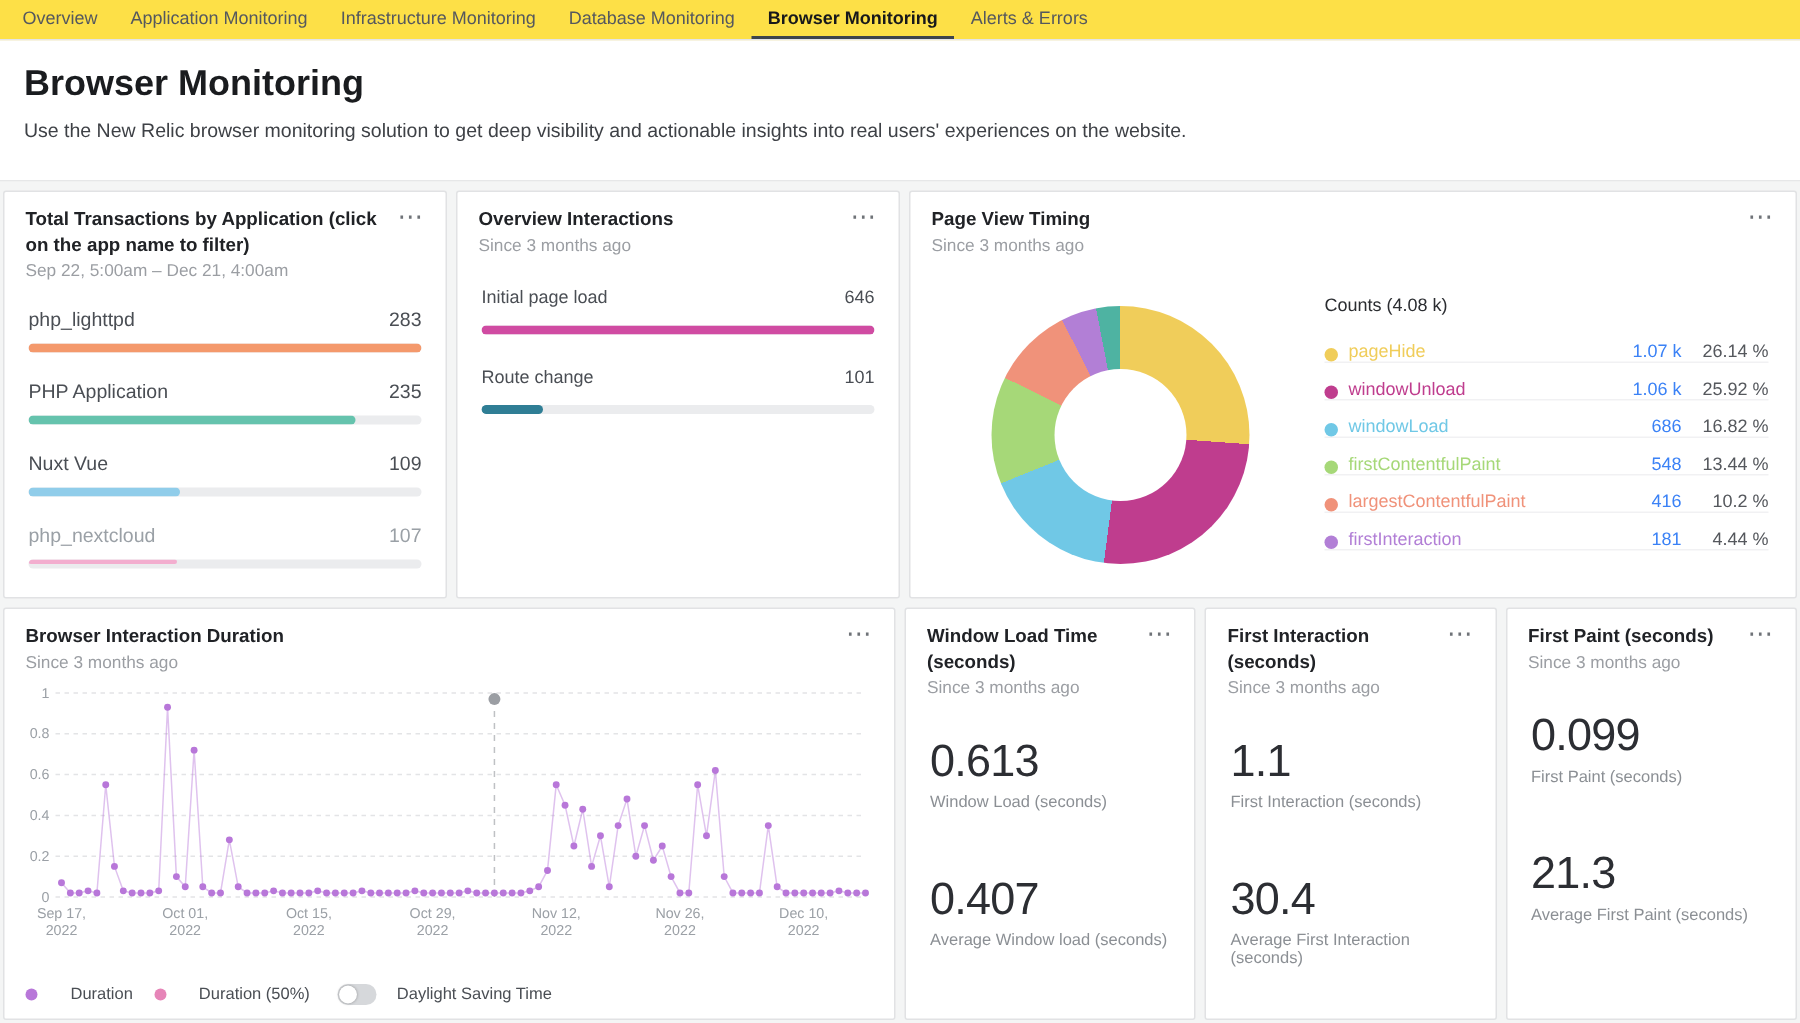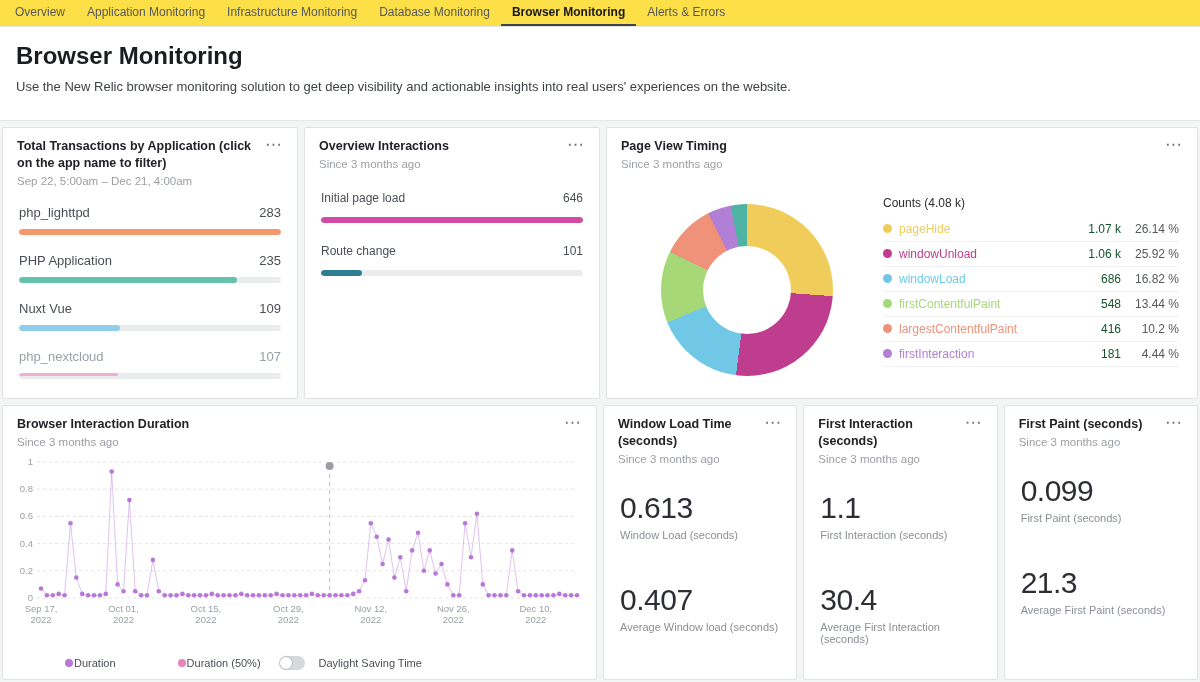--- a/index.html
+++ b/index.html
@@ -38,31 +38,31 @@
   .bar-fill { height:6px; border-radius:3px; }
   .bar-row.muted .bar-top { color:#9aa0a6; }
   .bar-row.muted .bar-fill { height:3px; }
 
   
   .pie-body { display:flex; }
   .donut { width:172px; height:172px; border-radius:50%; position:relative; margin:34px 0 0 54px; flex:none; }
   .donut::after { content:""; position:absolute; inset:42px; background:#fff; border-radius:50%; }
   .pie-legend { width:296px; margin:26px 18px 0 auto; }
   .pie-legend-title { font-size:12px; color:#2b2d31; margin-bottom:7px; }
-  .pl-row { display:flex; align-items:center; height:25px; border-bottom:1px solid #f1f1f3; font-size:12px; cursor:pointer; }
+  .pl-row { display:flex; align-items:flex-end; height:25px; border-bottom:1px solid #f1f1f3; font-size:12px; cursor:pointer; }
   .pl-dot { width:9px; height:9px; border-radius:50%; margin-right:7px; flex:none; }
   .pl-name { flex:1; }
-  .pl-count { width:48px; text-align:right; color:#14532d; }
+  .pl-count { width:48px; text-align:right; color:#3b82f6; }
   .pl-pct { width:58px; text-align:right; color:#55585d; }
 
   
   .chart-wrap { padding:4px 8px 0; }
   .dur-legend-row { position:absolute; left:14px; bottom:9px; display:flex; align-items:center; gap:14px;
                     font-size:11px; color:#4a4e54; }
-  .lg-item { display:flex; align-items:center; gap:1px; cursor:pointer;margin-left:48px; }
+  .lg-item { display:flex; align-items:center; gap:22px; cursor:pointer; }
   .lg-dot { width:8px; height:8px; border-radius:50%; }
   .switch { width:26px; height:14px; border-radius:7px; background:#d6d8db; position:relative; display:inline-block;
             cursor:pointer; margin-left:4px; flex:none; }
   .switch .knob { position:absolute; left:1px; top:1px; width:12px; height:12px; border-radius:50%; background:#fff;
                   box-shadow:0 0 2px rgba(0,0,0,.35); }
 
   
   .stats { padding:26px 16px 0; display:flex; flex-direction:column; gap:42px; }
   .stat-value { font-size:30px; color:#2c2e33; letter-spacing:-0.5px; }
   .stat-label { font-size:11px; color:#8b8f94; margin-top:4px; }

